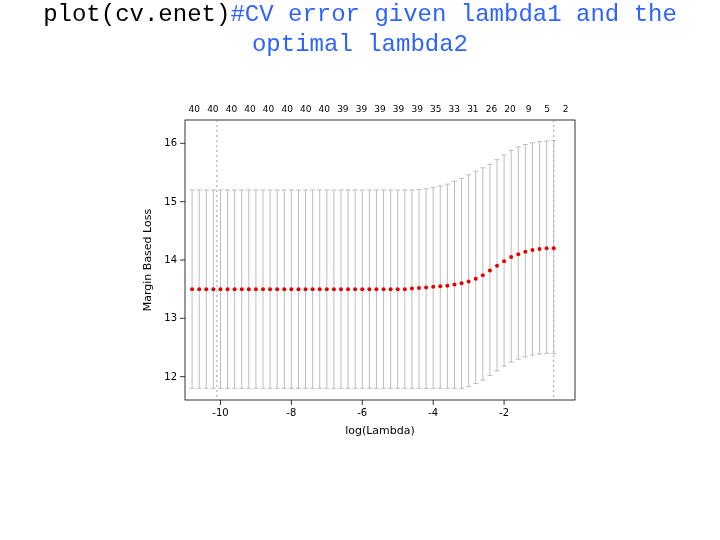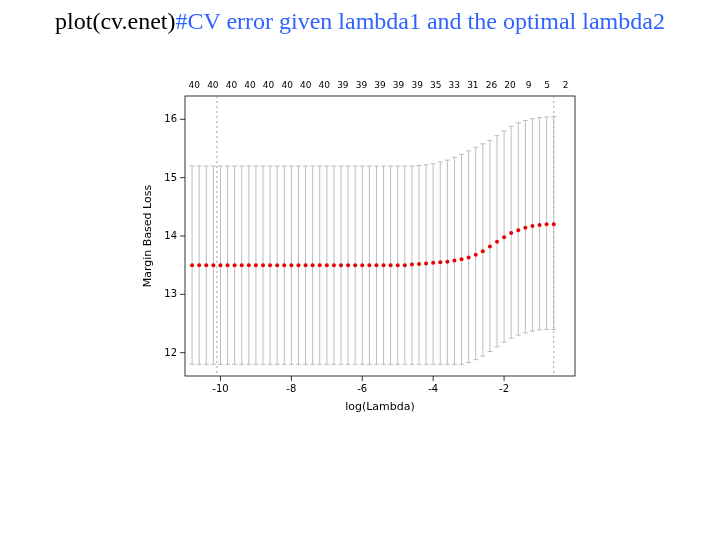--- a/index.html
+++ b/index.html
@@ -1,16 +1,16 @@
 <!DOCTYPE html>
 <html><head>
 <meta charset="utf-8">
 <style>
   html,body{margin:0;padding:0;width:720px;height:540px;background:#fff;font-family:"DejaVu Sans",sans-serif;overflow:hidden}
-  .title{font-family:Liberation Serif, serif;font-size:24px;color:#000;text-align:center;padding-top:6px;line-height:1.25}
+  .title{font-family:Liberation Mono, monospace;font-size:24px;color:#000;text-align:center;padding-top:0;line-height:1.25}
   .title .comment{color:#2e63ff}
   .chart-wrap{position:relative;width:460px;height:360px;margin:30px auto 0 auto}
   svg{display:block}
   .axis-label{font-size:11px;fill:#000}
   .tick-label{font-size:10px;fill:#000}
   .top-count{font-size:9px;fill:#000}
 </style>
 </head>
 <body>
 

